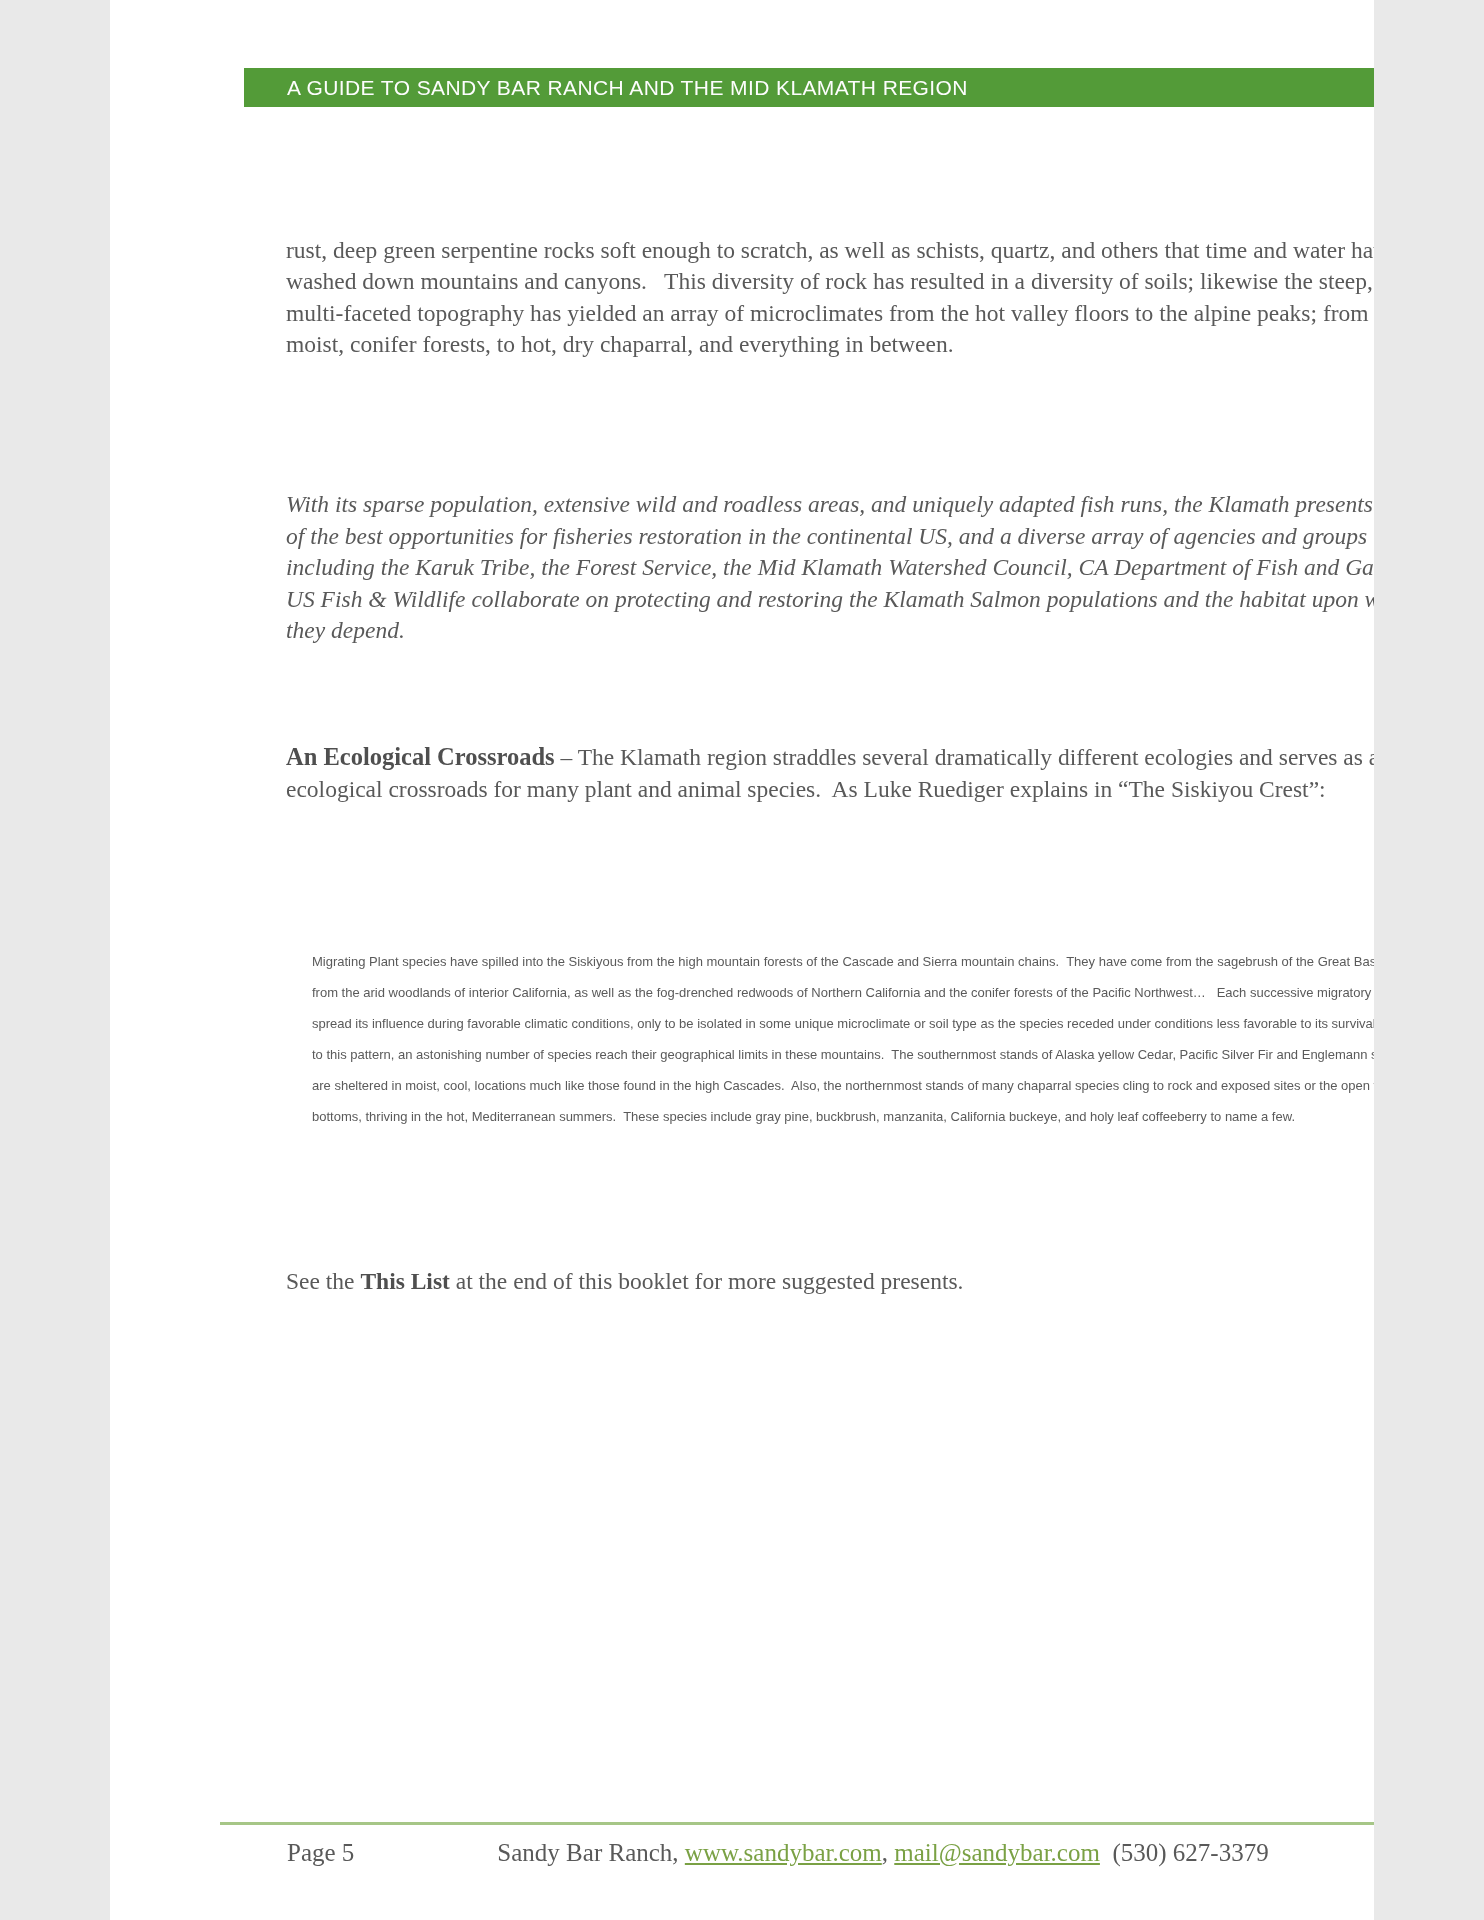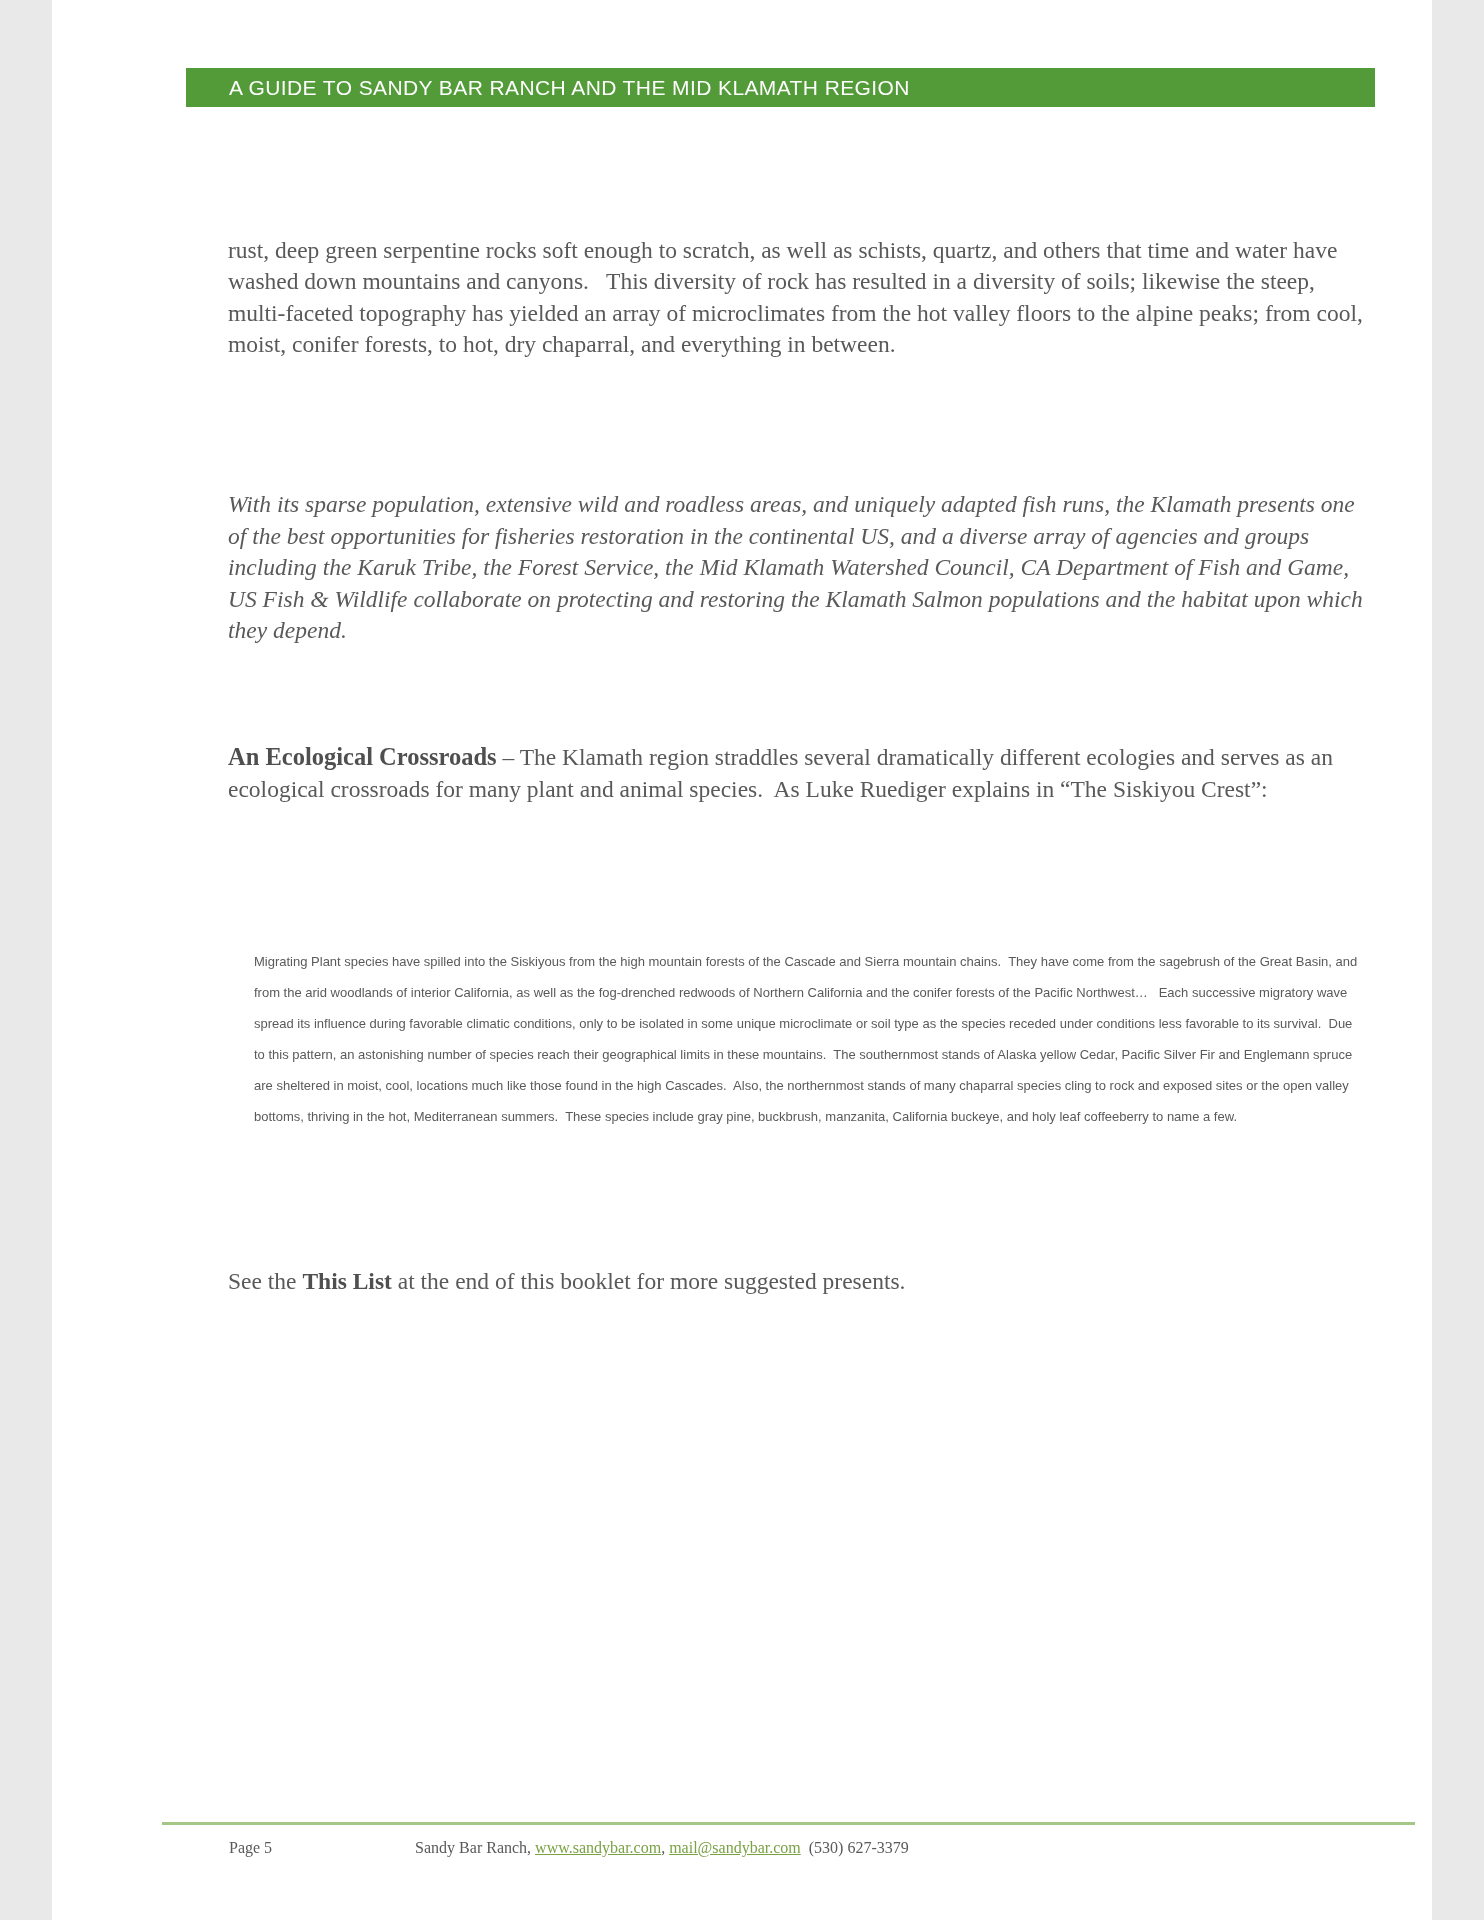--- a/index.html
+++ b/index.html
@@ -6,21 +6,21 @@
     --header-green: #539b38;
     --rule-green: #a6c687;
     --link-green: #7aa144;
     --body-gray: #595959;
     --bold-gray: #4f4f4f;
   }
   * { margin: 0; padding: 0; box-sizing: border-box; }
   html, body { background: #e9e9e9; }
   .page {
     position: relative;
-    width: 1380px;
+    width: 1264px;
     height: 1920px;
     background: #ffffff;
     margin: 0 auto;
     font-family: "Liberation Serif", serif;
     overflow: hidden;
   }
   .header-bar {
     position: absolute;
     left: 134px;
     top: 68px;
@@ -76,21 +76,21 @@
     width: 1253px;
     height: 3px;
     background: var(--rule-green);
   }
   .footer {
     position: absolute;
     left: 110px;
     top: 1839px;
     width: 1253px;
     color: var(--body-gray);
-    font-size: 16px;
+    font-size: 25px;
     white-space: pre;
     display: flex;
     align-items: baseline;
   }
   .page-number { margin-left: 67px; }
   .footer-contact { margin-left: 143px; text-align: center; }
   .footer-link {
     color: var(--link-green);
     text-decoration: underline;
     cursor: pointer;

